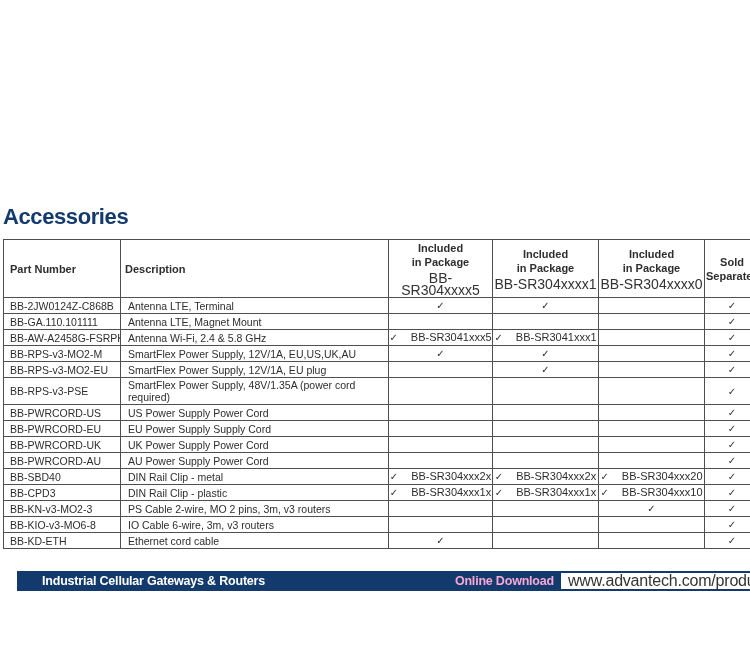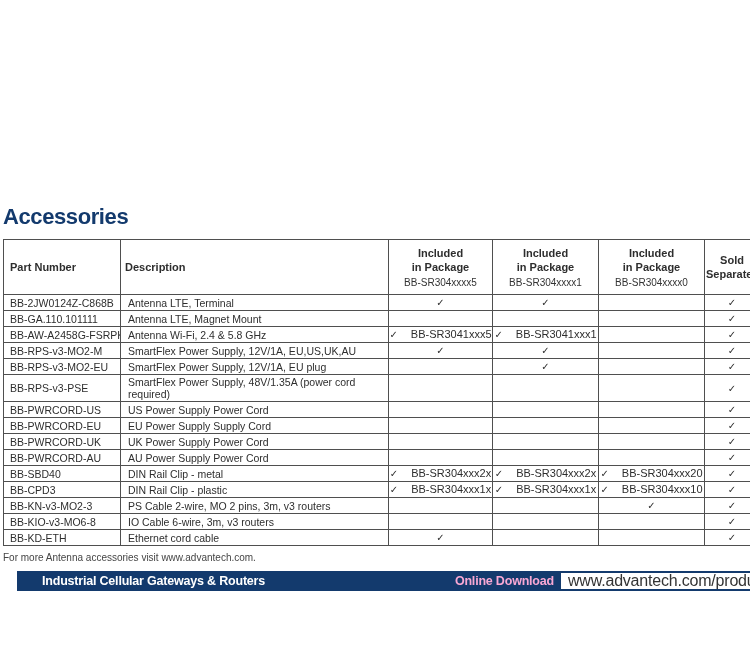--- a/index.html
+++ b/index.html
@@ -31,21 +31,21 @@
   th, td {
     border: 1px solid var(--border, #4F4F4F);
     color: var(--text, #2E2E2E);
     font-size: 10.5px; line-height: 12px;
     vertical-align: middle;
     overflow: hidden;
   }
   thead th { height: 52px; font-size: 11px; font-weight: bold; text-align: center; }
   th.h-left { text-align: left; padding-left: 6px; }
   th.h-desc { padding-left: 4px; }
-  th .pkg-model { font-weight: normal; font-size: 10px; margin-top: 3px; color: #333; }
+  th .pkg-model { font-weight: normal; font-size: 14px; margin-top: 3px; color: #333; }
   th .h-line { line-height: 14px; }
   th.h-sold { white-space: nowrap; }
 
   tbody tr { height: 15px; }
   td.c-part { padding: 1px 2px 1px 6px; white-space: nowrap; }
   td.c-desc { padding: 1px 4px 1px 7px; }
   td.c-check { text-align: center; padding: 1px 0; }
   .tick { font-size: 10px; color: #2E2E2E; }
   .tick + .pkg { margin-left: 13px; }
   .pkg { font-size: 11px; text-align: center; }
@@ -241,21 +241,20 @@
             <td class="c-desc">Ethernet cord cable</td>
             <td class="c-check"><span class="tick">✓</span></td>
             <td class="c-check"></td>
             <td class="c-check"></td>
             <td class="c-check"><span class="tick">✓</span></td>
           </tr>
         </tbody>
     </table>
   </div>
 
-  <div id="note">For more Antenna accessories visit www.advantech.com.</div>
 
   <div id="footer-bar">
     <span id="footer-product">Industrial Cellular Gateways &amp; Routers</span>
     <span id="footer-spacer"></span>
     <span id="download-label">Online Download</span>
     <span id="download-box">www.advantech.com/products</span>
   </div>
 
 </div>
 

